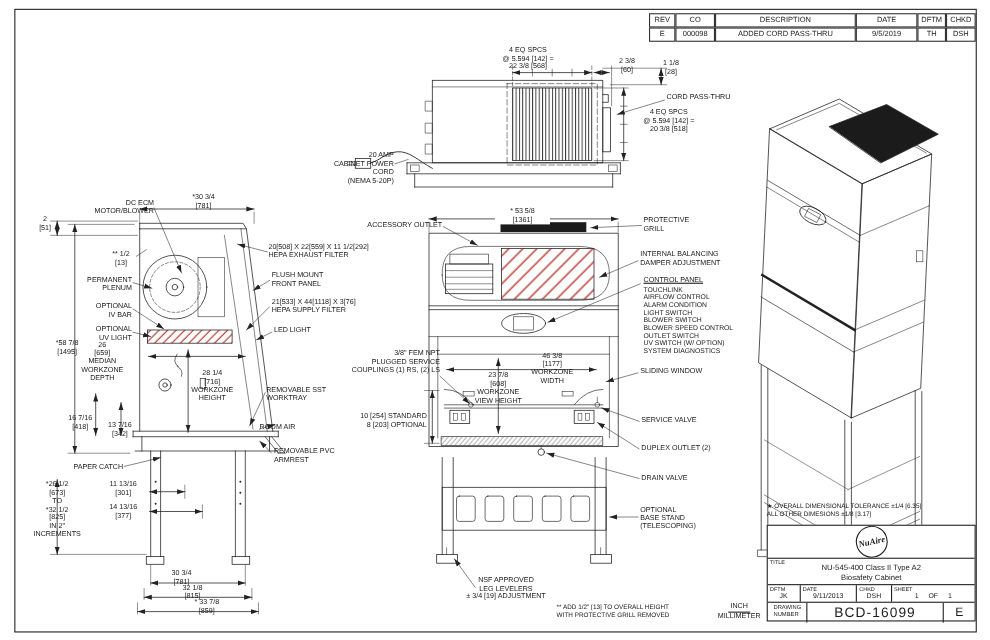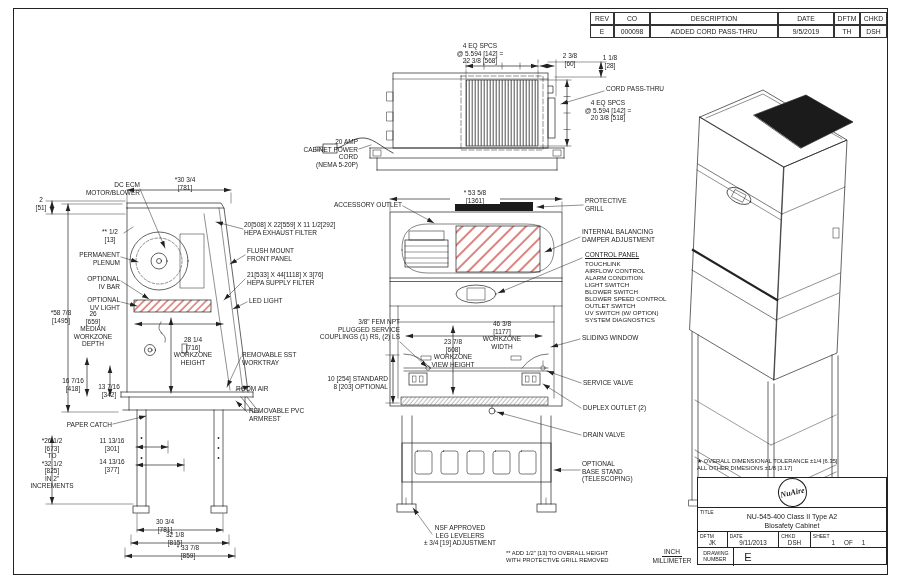--- a/index.html
+++ b/index.html
@@ -407,15 +407,16 @@
       <span>1</span>
       <span>OF</span>
       <span>1</span>
     </div>
   </div>
   <div class="tb-row tb-num">
     <div class="mcell" style="width:36px">
       <span class="dn-label" style="white-space:pre-line">DRAWING
 NUMBER</span>
     </div>
+    <div class="mcell dn-value" style="width:126px">BCD-16099</div>
     <div class="mcell dn-rev" style="width:28px">E</div>
   </div>
 </div>
 
 </body></html>

